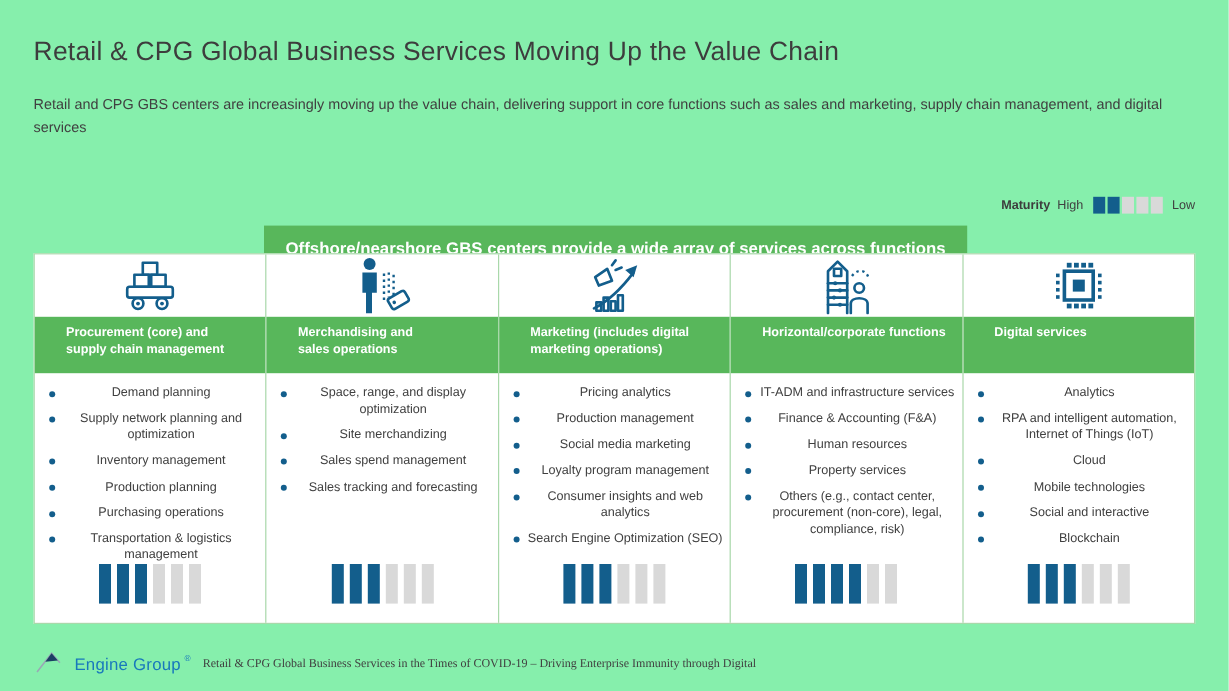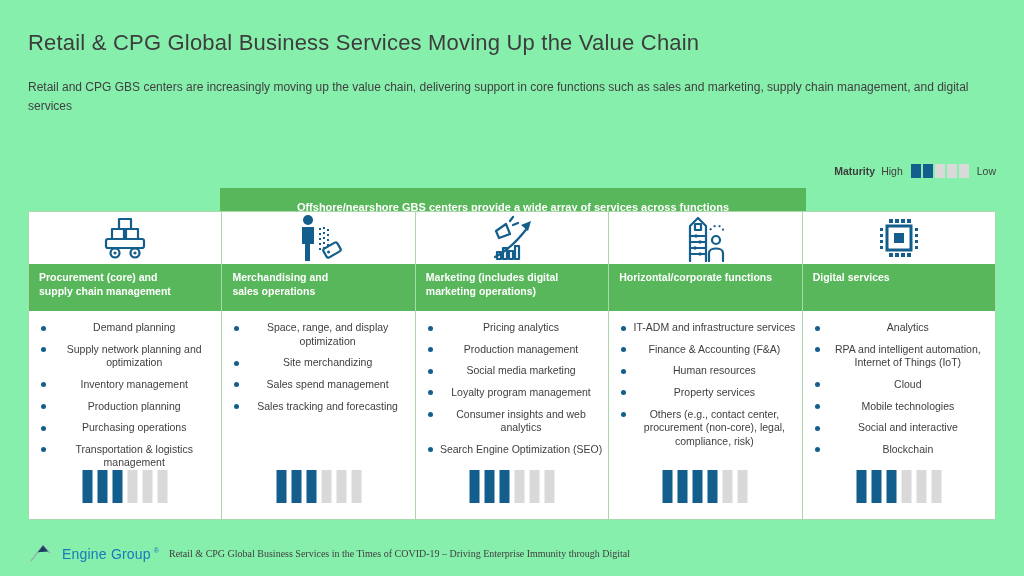--- a/index.html
+++ b/index.html
@@ -17,28 +17,28 @@
   .title{position:absolute;left:28px;top:30px;font-size:22px;font-weight:400;color:#3d3d3d;letter-spacing:.2px;}
   .subtitle{position:absolute;left:28px;top:78px;width:944px;font-size:12px;line-height:1.6;color:var(--text-dark);}
 
   .legend{position:absolute;top:164px;right:28px;display:flex;align-items:center;gap:6px;font-size:10.5px;color:var(--text-dark);}
   .legend .lbl{font-weight:700;color:#3d3d3d;}
   .legend .blocks{display:flex;gap:2px;margin:0 2px;}
   .legend .mblock{width:10px;height:14px;background:var(--block-gray);}
   .legend .mblock.filled{background:var(--accent-blue);}
 
   .banner{position:absolute;left:220px;top:188px;width:586px;height:38px;background:var(--accent-green);
-          color:#fff;font-size:11px;font-weight:700;display:flex;align-items:center;justify-content:center;}
+          color:#fff;font-size:14px;font-weight:700;display:flex;align-items:center;justify-content:center;}
 
   .table{position:absolute;left:28px;top:211px;width:968px;height:309px;border:1px solid var(--border-green);display:flex;background:#fff;}
   .col{flex:1 1 0;border-right:1px solid var(--border-green);display:flex;flex-direction:column;position:relative;min-width:0;}
   .col:last-child{border-right:none;}
   .icon-cell{height:52px;display:flex;align-items:center;justify-content:center;flex:0 0 52px;}
   .header-cell{height:47px;flex:0 0 47px;background:var(--accent-green);color:#fff;font-size:10.5px;font-weight:700;
-               padding:6px 8px 0 10px;line-height:1.35;white-space:pre-line;}
+               padding:6px 8px 0 26px;line-height:1.35;white-space:pre-line;}
   .body-cell{flex:1 1 auto;padding:10px 6px 0 10px;}
   .body-cell ul{list-style:none;text-align:center;}
   .body-cell li{position:relative;font-size:10.5px;color:var(--text-dark);line-height:1.3;margin-bottom:8px;padding-left:14px;}
   .body-cell li::before{content:"";position:absolute;left:2px;top:4.5px;width:5px;height:5px;border-radius:50%;background:var(--accent-blue);}
 
   .maturity{position:absolute;bottom:16px;left:50%;transform:translateX(-50%);display:flex;gap:5px;}
   .maturity .mblock{width:10px;height:33px;background:var(--block-gray);}
   .maturity .mblock.filled{background:var(--accent-blue);}
 
   .footer{position:absolute;left:30px;bottom:10px;display:flex;align-items:center;gap:6px;}

